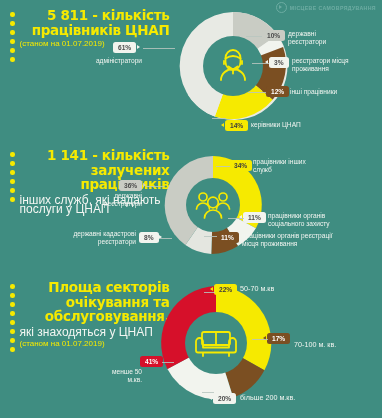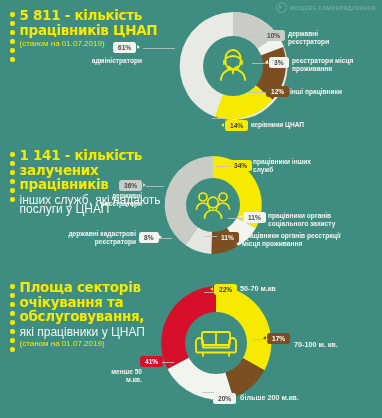--- a/index.html
+++ b/index.html
@@ -48,20 +48,21 @@
   .bullets i{
     display:block;width:4.5px;height:4.5px;border-radius:50%;
     background:#f6ea00;
   }
   .htext{max-width:150px;}
   .htitle{
     color:#f6ea00;font-weight:bold;
     font-size:13.5px;line-height:14.5px;
     letter-spacing:-.3px;
     font-family:"DejaVu Sans", sans-serif;
+    text-align:right;
   }
   .hsub{
     color:#f3f6f2;font-size:12px;line-height:9.6px;
     margin-top:4px;
   }
   .hsub2{
     color:#f6ea00;font-size:8px;line-height:9.6px;
     margin-top:2px;
   }
 
@@ -108,21 +109,20 @@
   .leader{
     position:absolute;height:0;
     border-top:1px solid #b9c6c0;
     opacity:.85;
   }
   .caption{
     position:absolute;
     font-size:6.6px;line-height:8.2px;
     color:#f2f5f1;
     white-space:pre-line;
-    font-weight:bold;
   }
   .caption.right{text-align:right;}
   .caption.big{font-size:7.2px;line-height:8.6px;}
 </style>
 </head>
 <body>
 
 <div class="stage">
 
   <div class="watermark">
@@ -293,21 +293,21 @@
           <i></i>
           <i></i>
           <i></i>
           <i></i>
           <i></i>
           <i></i>
           <i></i>
       </div>
       <div class="htext">
         <div class="htitle">Площа секторів очікування та обслуговування,</div>
-        <div class="hsub">які працівники у ЦНАП</div>
+        <div class="hsub">які знаходяться у ЦНАП</div>
         <div class="hsub2">(станом на 01.07.2019)</div>
       </div>
     </div>
 
     <div class="donut" style="left:155px;top:10px;">
       <svg width="122" height="122" viewBox="0 0 122 122">
 
         <path d="M61 61 L61 4 A57 57 0 0 1 109.4 88.2 Z" fill="#f6ea00"></path>
 
         <path d="M61 61 L109.4 88.2 A57 57 0 0 1 78.2 115.4 Z" fill="#7b4f22"></path>

